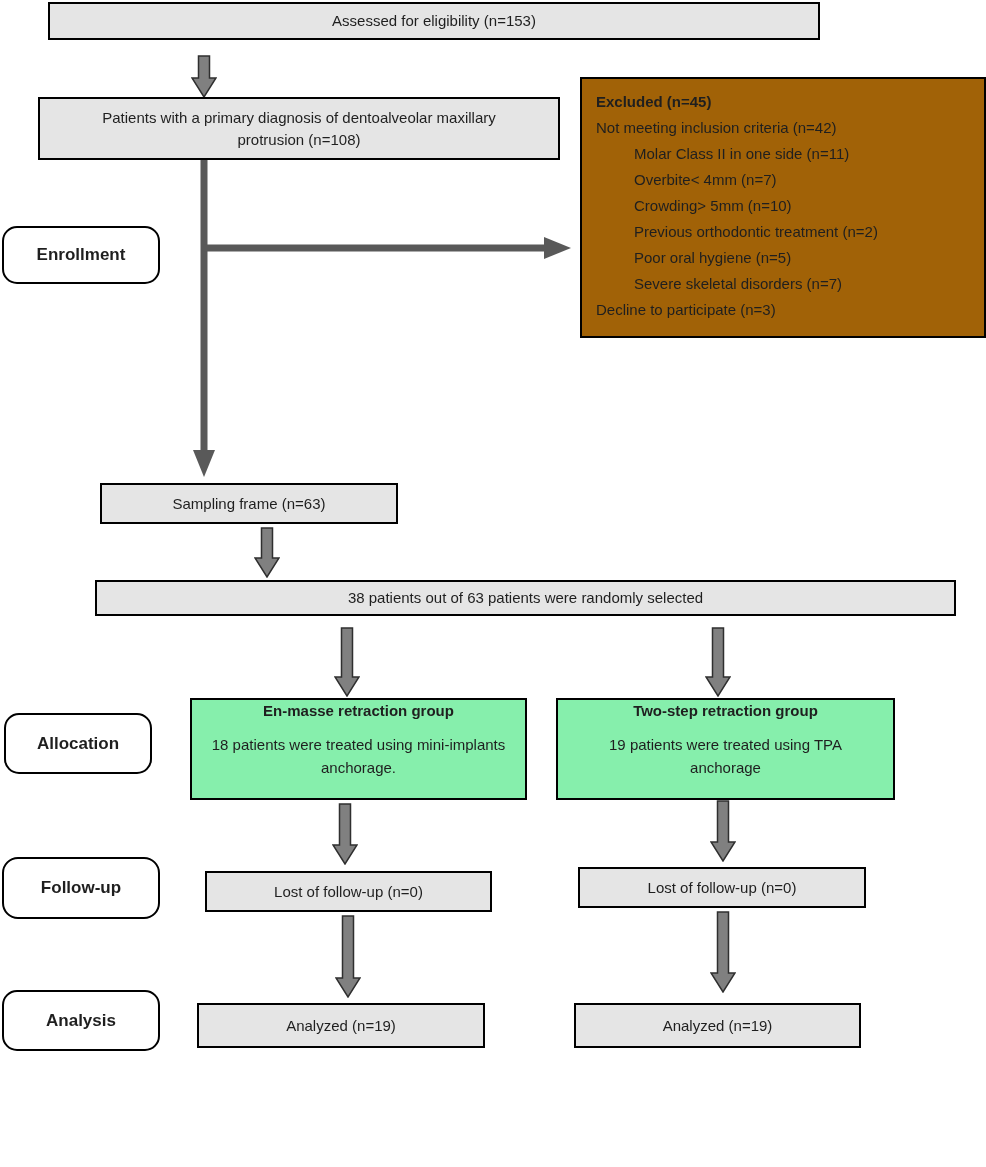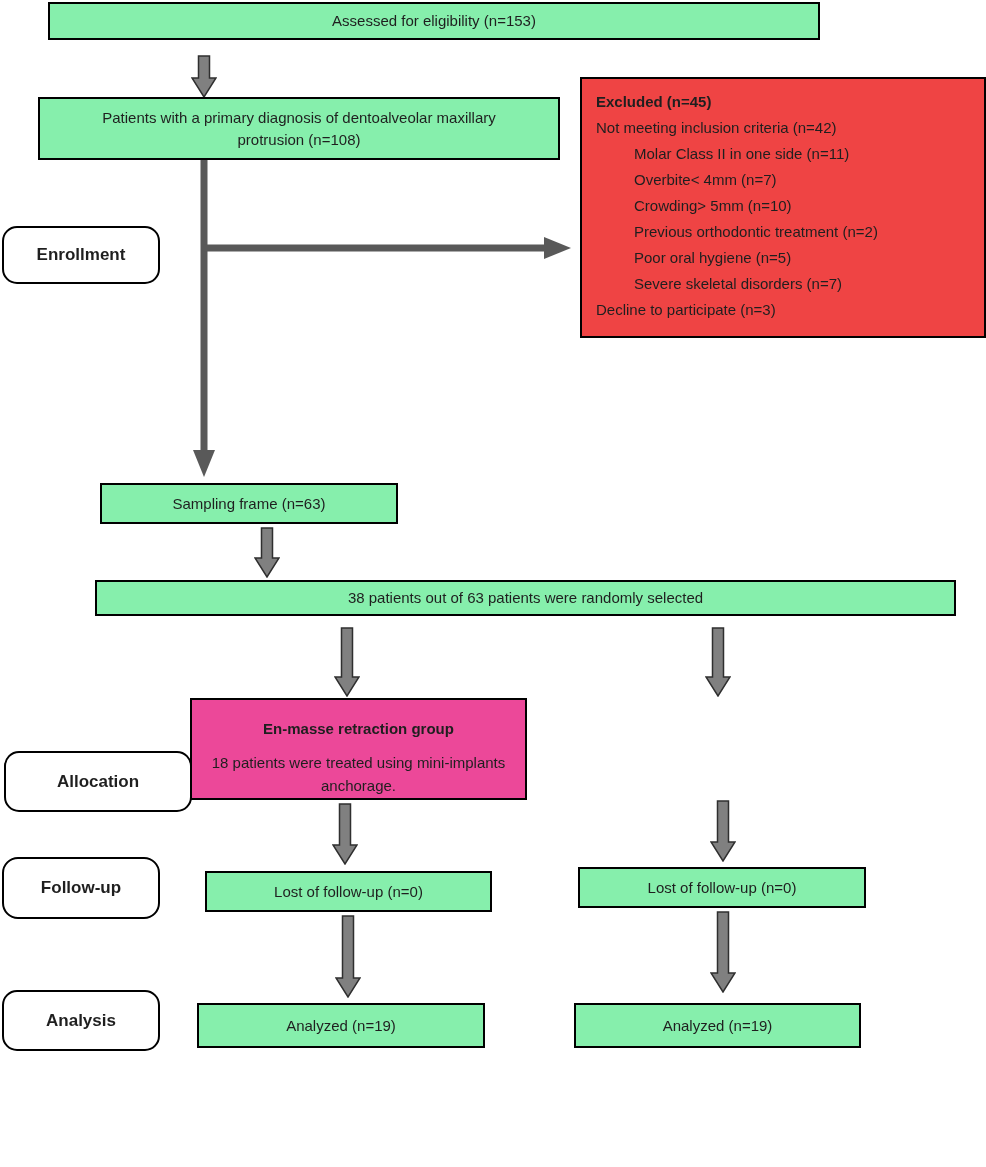--- a/index.html
+++ b/index.html
@@ -9,21 +9,21 @@
     height: 1167px;
     background: #ffffff;
     font-family: "Liberation Sans", sans-serif;
     color: #1f1f1f;
     overflow: hidden;
   }
   .box {
     position: absolute;
     box-sizing: border-box;
     border: 2px solid #000;
-    background: #86efac;
+    background: #e5e5e5;
     display: flex;
     align-items: center;
     justify-content: center;
     text-align: center;
     font-size: 15px;
     line-height: 1.45;
   }
   .stage {
     position: absolute;
     box-sizing: border-box;
@@ -33,36 +33,36 @@
     display: flex;
     align-items: center;
     justify-content: center;
     font-size: 17px;
     font-weight: bold;
   }
   .excluded {
     position: absolute;
     box-sizing: border-box;
     border: 2px solid #000;
-    background: #ef4444;
+    background: #a16207;
     font-size: 15px;
     line-height: 26px;
     padding: 10px 14px;
     text-align: left;
   }
   .excluded .ex-title { font-weight: bold; }
   .excluded .ex-reason { padding-left: 38px; }
   .group-box {
     position: absolute;
     box-sizing: border-box;
     border: 2px solid #000;
-    background: #ec4899;
+    background: #86efac;
     text-align: center;
     font-size: 15px;
-    padding: 20px 18px;
+    padding: 2px 18px;
   }
   .group-box .g-title { font-weight: bold; margin-bottom: 14px; }
   .group-box .g-body { line-height: 1.55; }
   .arrow { position: absolute; }
 </style>
 </head>
 <body>
 
 <div class="canvas">
 
@@ -106,27 +106,31 @@
 
   <div class="box" style="left:95px; top:580px; width:861px; height:36px;">38 patients out of 63 patients were randomly selected</div>
 
   <svg class="arrow" style="left:334px; top:627px;" width="26" height="70">
     <path d="M7.5 1 L18.5 1 L18.5 50 L25 50 L13 69 L1 50 L7.5 50 Z" fill="#808080" stroke="#2f2f2f" stroke-width="1.5"></path>
   </svg>
   <svg class="arrow" style="left:705px; top:627px;" width="26" height="70">
     <path d="M7.5 1 L18.5 1 L18.5 50 L25 50 L13 69 L1 50 L7.5 50 Z" fill="#808080" stroke="#2f2f2f" stroke-width="1.5"></path>
   </svg>
 
-  <div class="stage" style="left:4px; top:751px; width:188px; height:61px;">Allocation</div>
+  <div class="stage" style="left:4px; top:713px; width:148px; height:61px;">Allocation</div>
 
   <div class="group-box" style="left:190px; top:698px; width:337px; height:102px;">
     <div class="g-title">En-masse retraction group</div>
     <div class="g-body">18 patients were treated using mini-implants anchorage.</div>
   </div>
 
+  <div class="group-box" style="left:556px; top:698px; width:339px; height:102px;">
+    <div class="g-title">Two-step retraction group</div>
+    <div class="g-body">19 patients were treated using TPA anchorage</div>
+  </div>
 
   <svg class="arrow" style="left:332px; top:803px;" width="26" height="62">
     <path d="M7.5 1 L18.5 1 L18.5 42 L25 42 L13 61 L1 42 L7.5 42 Z" fill="#808080" stroke="#2f2f2f" stroke-width="1.5"></path>
   </svg>
   <svg class="arrow" style="left:710px; top:800px;" width="26" height="62">
     <path d="M7.5 1 L18.5 1 L18.5 42 L25 42 L13 61 L1 42 L7.5 42 Z" fill="#808080" stroke="#2f2f2f" stroke-width="1.5"></path>
   </svg>
 
   <div class="stage" style="left:2px; top:857px; width:158px; height:62px;border-radius:16px;">Follow-up</div>
 

